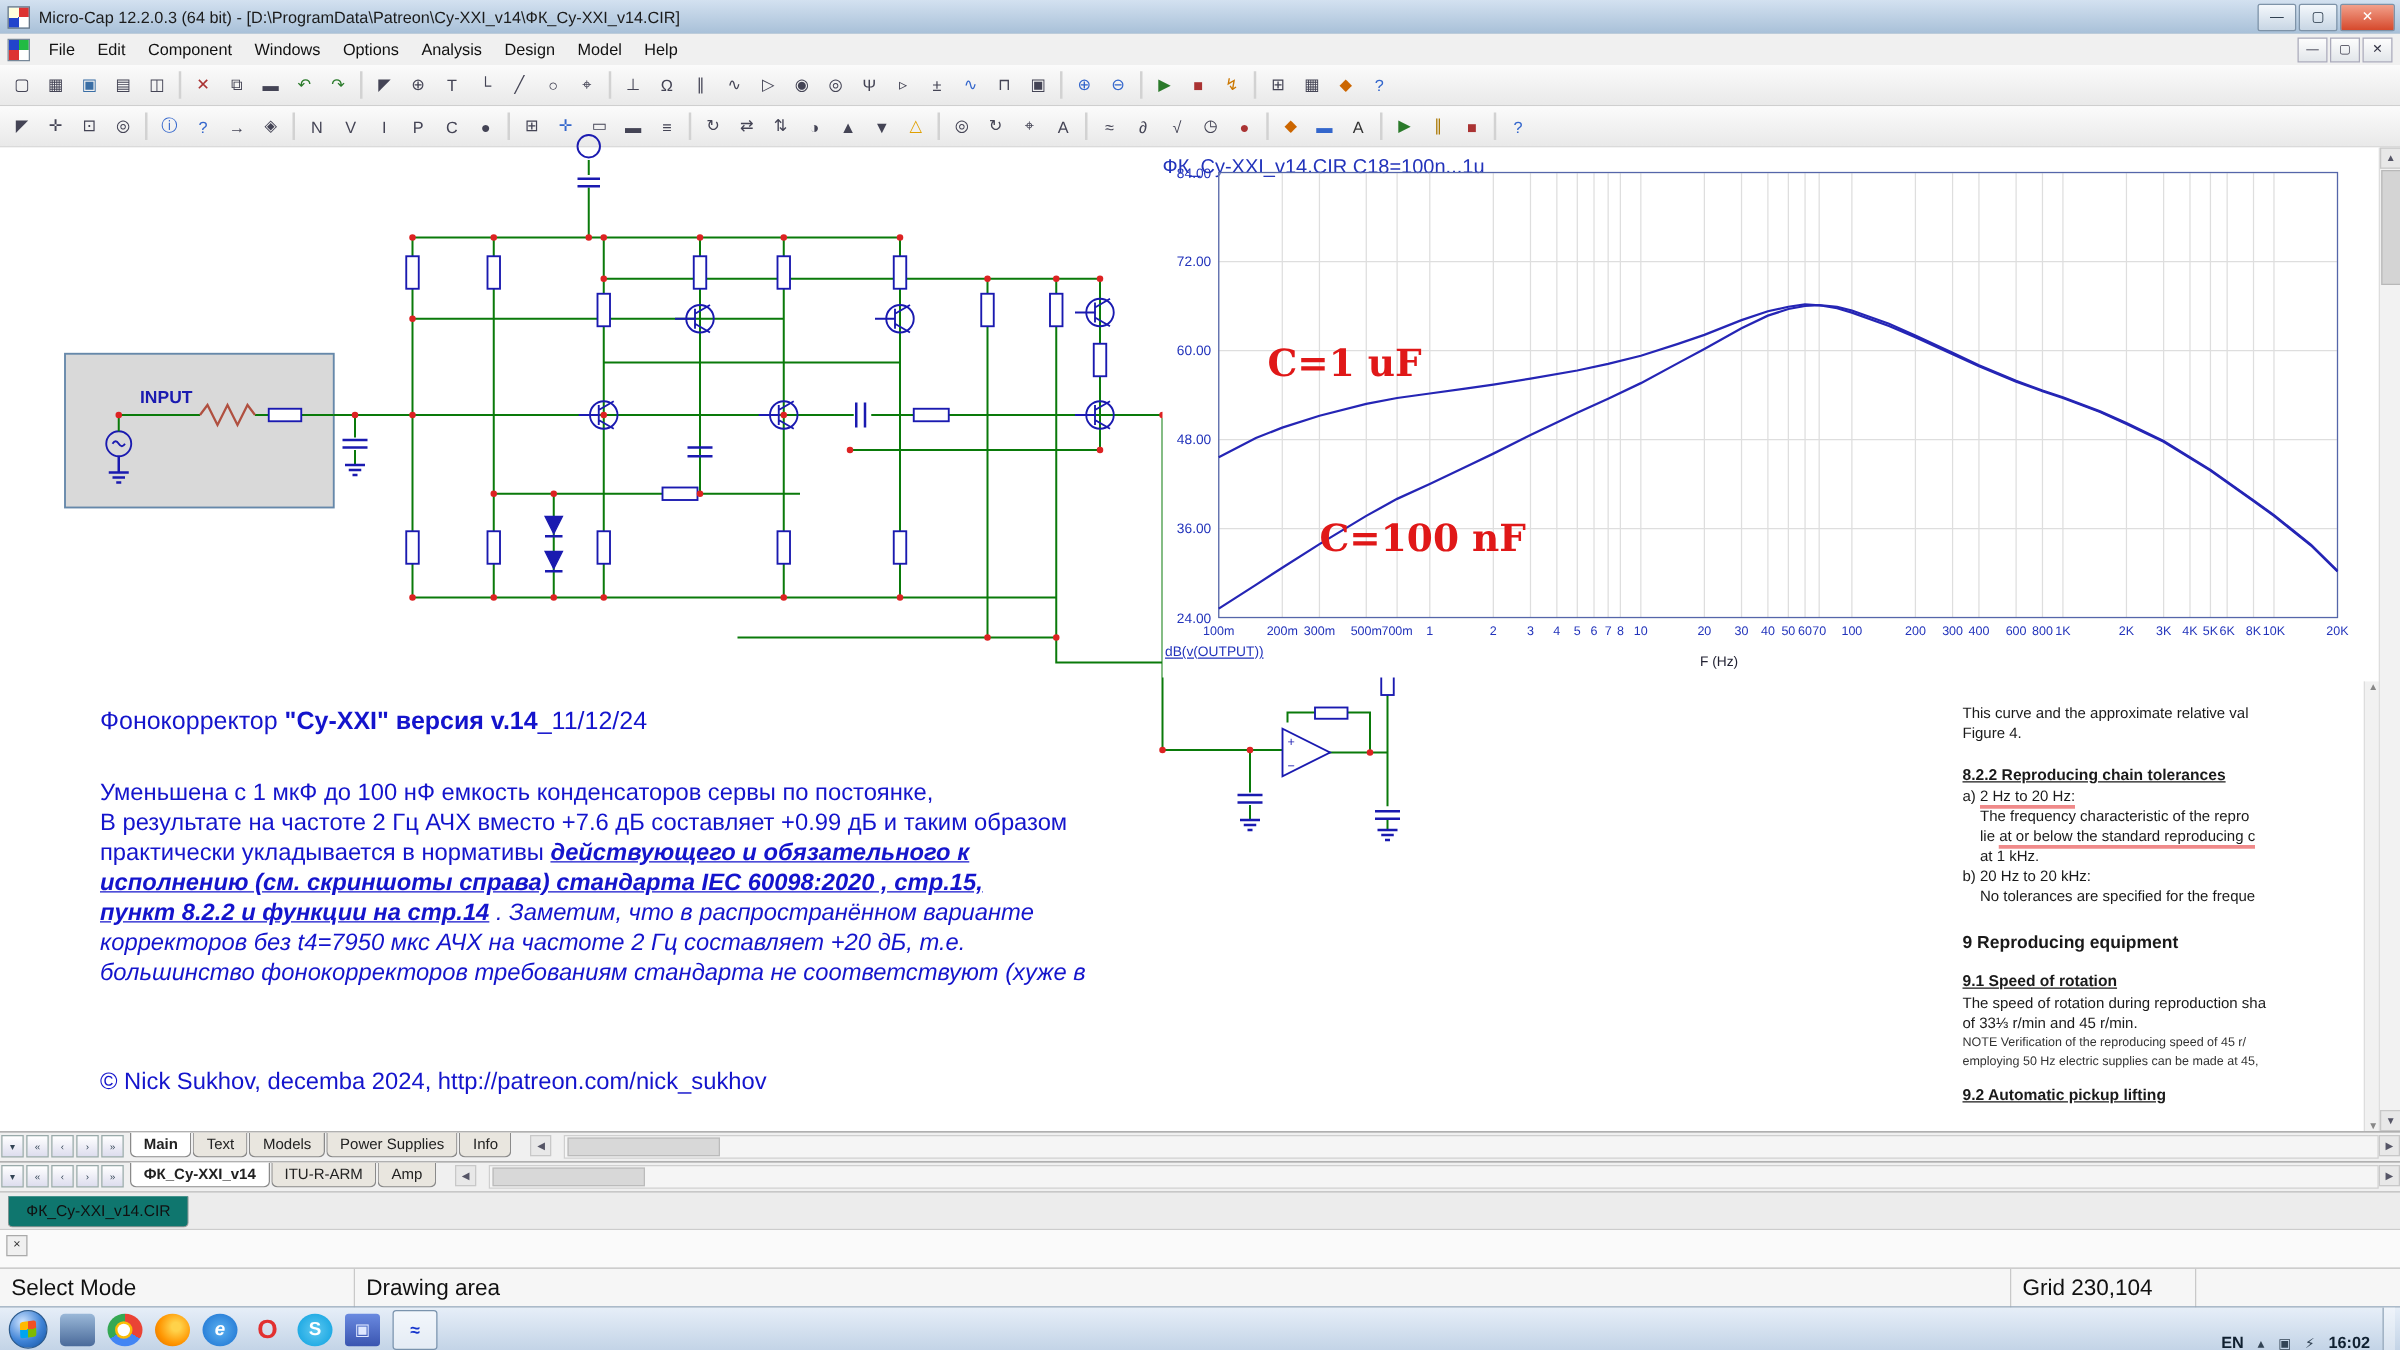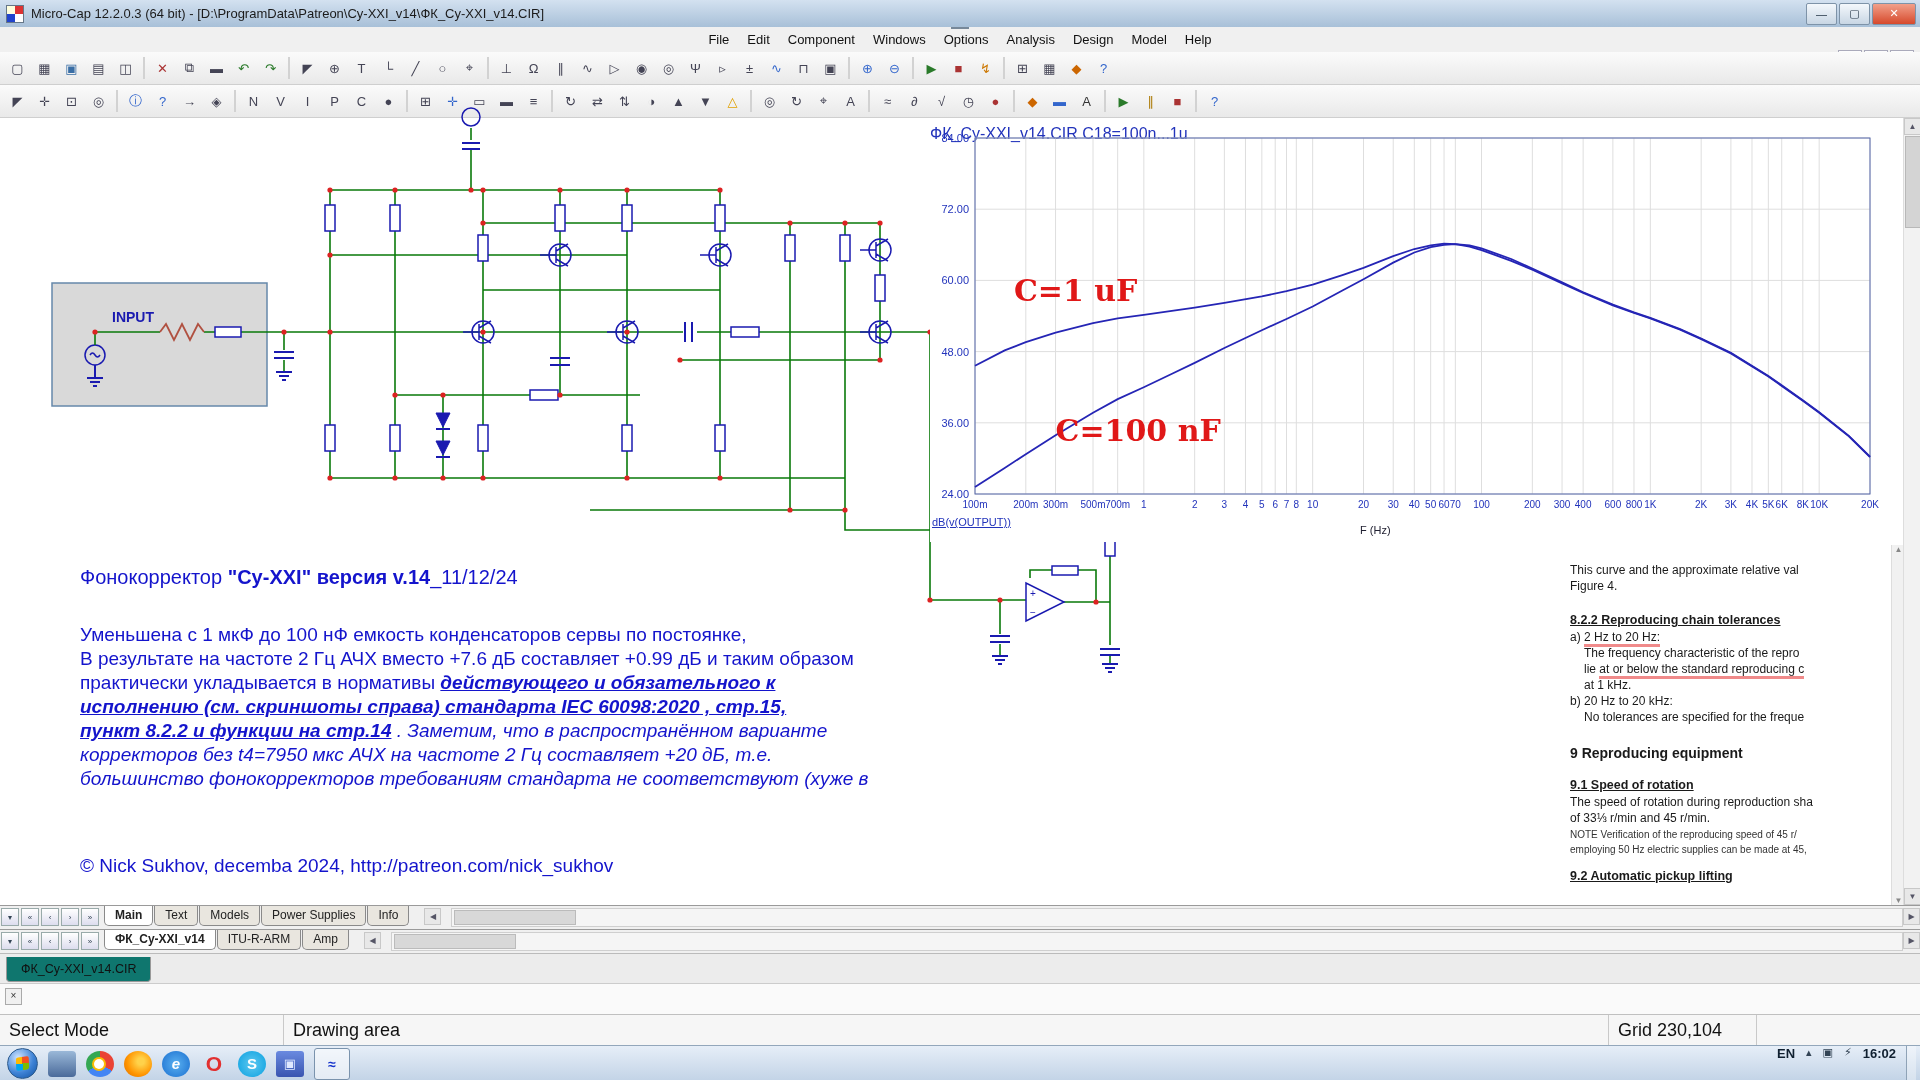--- a/index.html
+++ b/index.html
@@ -10,21 +10,21 @@
     border-bottom:1px solid #7e93a8;display:flex;align-items:center;}
   #title-icon{width:16px;height:16px;margin:0 7px 0 6px;border:1px solid #678;
     background:conic-gradient(#d33 0 25%,#fff 0 50%,#24c 0 75%,#ffd 0);}
   #title-text{font-size:13px;color:#1b1b1b;}
   #title-buttons{margin-left:auto;display:flex;margin-right:4px;}
   .win-btn{width:29px;height:20px;margin-left:2px;border:1px solid #7e93a8;border-radius:2px;
     background:linear-gradient(#f4f8fc,#c8d6e4);font-size:11px;display:flex;align-items:center;justify-content:center;color:#234;}
   .win-btn.close{background:linear-gradient(#f2a08a,#d6492c);color:#fff;width:42px;}
   
   #menubar{left:0;top:27px;width:1920px;height:25px;background:#f0f0f0;border-bottom:1px solid #3b82f6;
-    display:flex;align-items:center;flex-direction:column;}
+    display:flex;align-items:center;}
   #child-icon{width:16px;height:16px;margin:0 6px;border:1px solid #789;
     background:conic-gradient(#2b4 0 25%,#fff 0 50%,#d33 0 75%,#24c 0);}
   .menu-item{font-size:13px;color:#111;padding:3px 9px;}
   #mdi-buttons{margin-left:auto;display:flex;margin-right:6px;}
   .mdi-btn{width:22px;height:18px;margin-left:2px;border:1px solid #aab;background:linear-gradient(#fdfdfd,#e2e6ea);
     font-size:10px;display:flex;align-items:center;justify-content:center;color:#334;}
   
   .toolbar{left:0;width:1920px;height:33px;background:linear-gradient(#fbfbfb,#e9e9e9);
     border-bottom:1px solid #cfcfcf;display:flex;align-items:center;padding-left:4px;box-sizing:border-box;}
   #toolbar1{top:52px;} #toolbar2{top:85px;}
@@ -107,21 +107,21 @@
   .ic-media-player{background:linear-gradient(#9ab8d8,#4a6a9a);border-radius:4px;}
   .ic-chrome{background:conic-gradient(#ea4335 0 120deg,#4285f4 120deg 240deg,#34a853 240deg 360deg);border-radius:50%;position:relative;}
   .ic-chrome::after{content:"";position:absolute;left:8px;top:8px;width:10px;height:10px;background:#fff;
     border-radius:50%;box-shadow:0 0 0 2px #fbbc05;}
   .ic-firefox{background:radial-gradient(circle at 60% 40%,#ffd24a 15%,#ff9400 60%,#d96a00);border-radius:50%;}
   .ic-internet-explorer{background:radial-gradient(circle,#5ab0f0,#1a6fd0);border-radius:50%;font-style:italic;}
   .ic-opera{color:#e23030;font-size:21px;font-weight:900;}
   .ic-skype{background:radial-gradient(circle,#5ec8f0,#0aa0e0);border-radius:50%;}
   .ic-save{background:linear-gradient(#6a8ae0,#3a55b0);border-radius:3px;font-size:13px;color:#dfe8ff;}
   .ic-microcap{background:#f4f6fa;border:1px solid #89a;color:#1433cc;font-size:14px;}
-  #tray{margin-left:auto;display:flex;align-items:flex-start;margin-right:4px;}
+  #tray{margin-left:auto;display:flex;align-items:flex-end;margin-right:4px;}
   .tray-item{margin-left:11px;font-size:13px;color:#102030;}
   #tray-lang{font-weight:bold;} #tray-time{font-weight:bold;}
   .tray-ico{font-size:11px;color:#345;}
   #show-desktop{width:9px;height:35px;margin-left:10px;border-left:1px solid #8fa3b7;background:rgba(255,255,255,.35);}
 </style>
 </head>
 <body>
 
 <div id="titlebar" class="abs">
   <div id="title-icon"></div>

